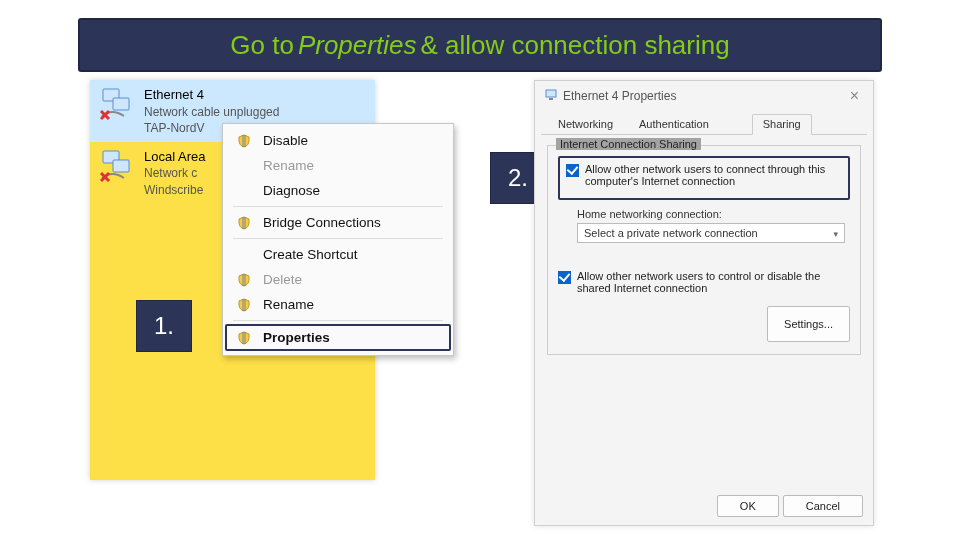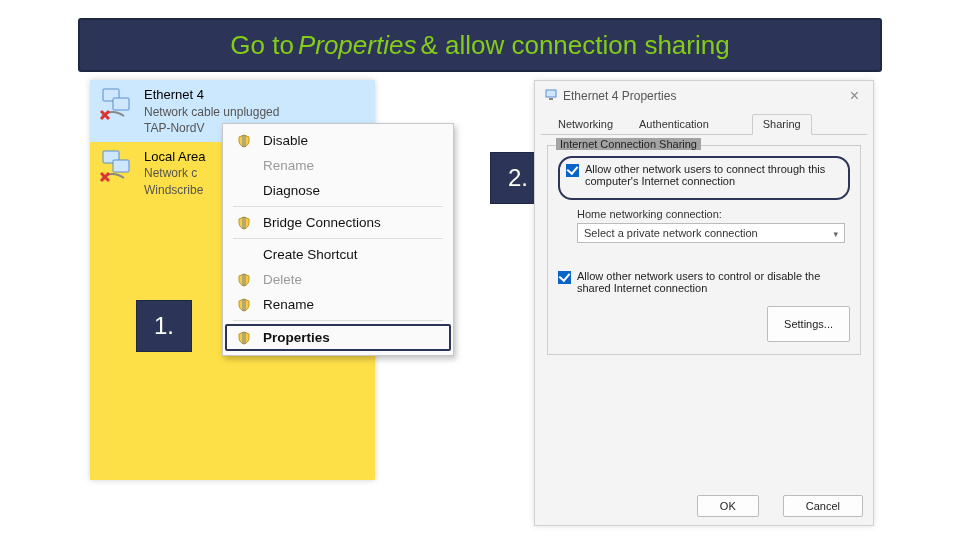--- a/index.html
+++ b/index.html
@@ -150,21 +150,21 @@
   .groupbox .legend {
     position: absolute;
     top: -8px; left: 8px;
     background: #a3a3a3;
     padding: 0 4px;
     font-size: 11px;
   }
   .chk-row { display:flex; align-items:flex-start; gap:6px; margin-bottom:6px;}
   .chk { width:13px; height:13px; background:#0a64c8; border:1px solid #0a64c8; position:relative; flex-shrink:0; margin-top:1px;}
   .chk::after { content:""; position:absolute; left:2px; top:-1px; width:5px; height:8px; border: solid #fff; border-width:0 2px 2px 0; transform: rotate(40deg);}
-  .highlight-box { border:2px solid #2c3558; border-radius:14px; padding:5px 6px; margin-bottom:8px;}
+  .highlight-box { border:2px solid #2c3558; border-radius:2px; padding:5px 6px; margin-bottom:8px;}
   .sub-label { margin-left:19px; margin-bottom:3px; color:#333;}
   .select {
     margin-left:19px;
     width: 268px;
     border:1px solid #bbb;
     background:#fff;
     padding:3px 6px;
     display:flex;
     justify-content:space-between;
     align-items:flex-end;
@@ -177,21 +177,21 @@
     display:inline-block;
     border:1px solid #bbb;
     background:#fdfdfd;
     padding:11px 16px;
     font-size:11px;
     border-radius:2px;
   }
   .dlg-footer {
     position:absolute;
     bottom:8px; right:10px;
-    display:flex; gap:24px;
+    display:flex; gap:4px;
   }
   .dlg-footer .win-btn { padding: 4px 22px; }
 </style>
 </head>
 <body>
 
 <div class="title-bar">
   <span>Go to</span>
   <em>Properties</em>
   <span>&amp; allow connection sharing</span>

